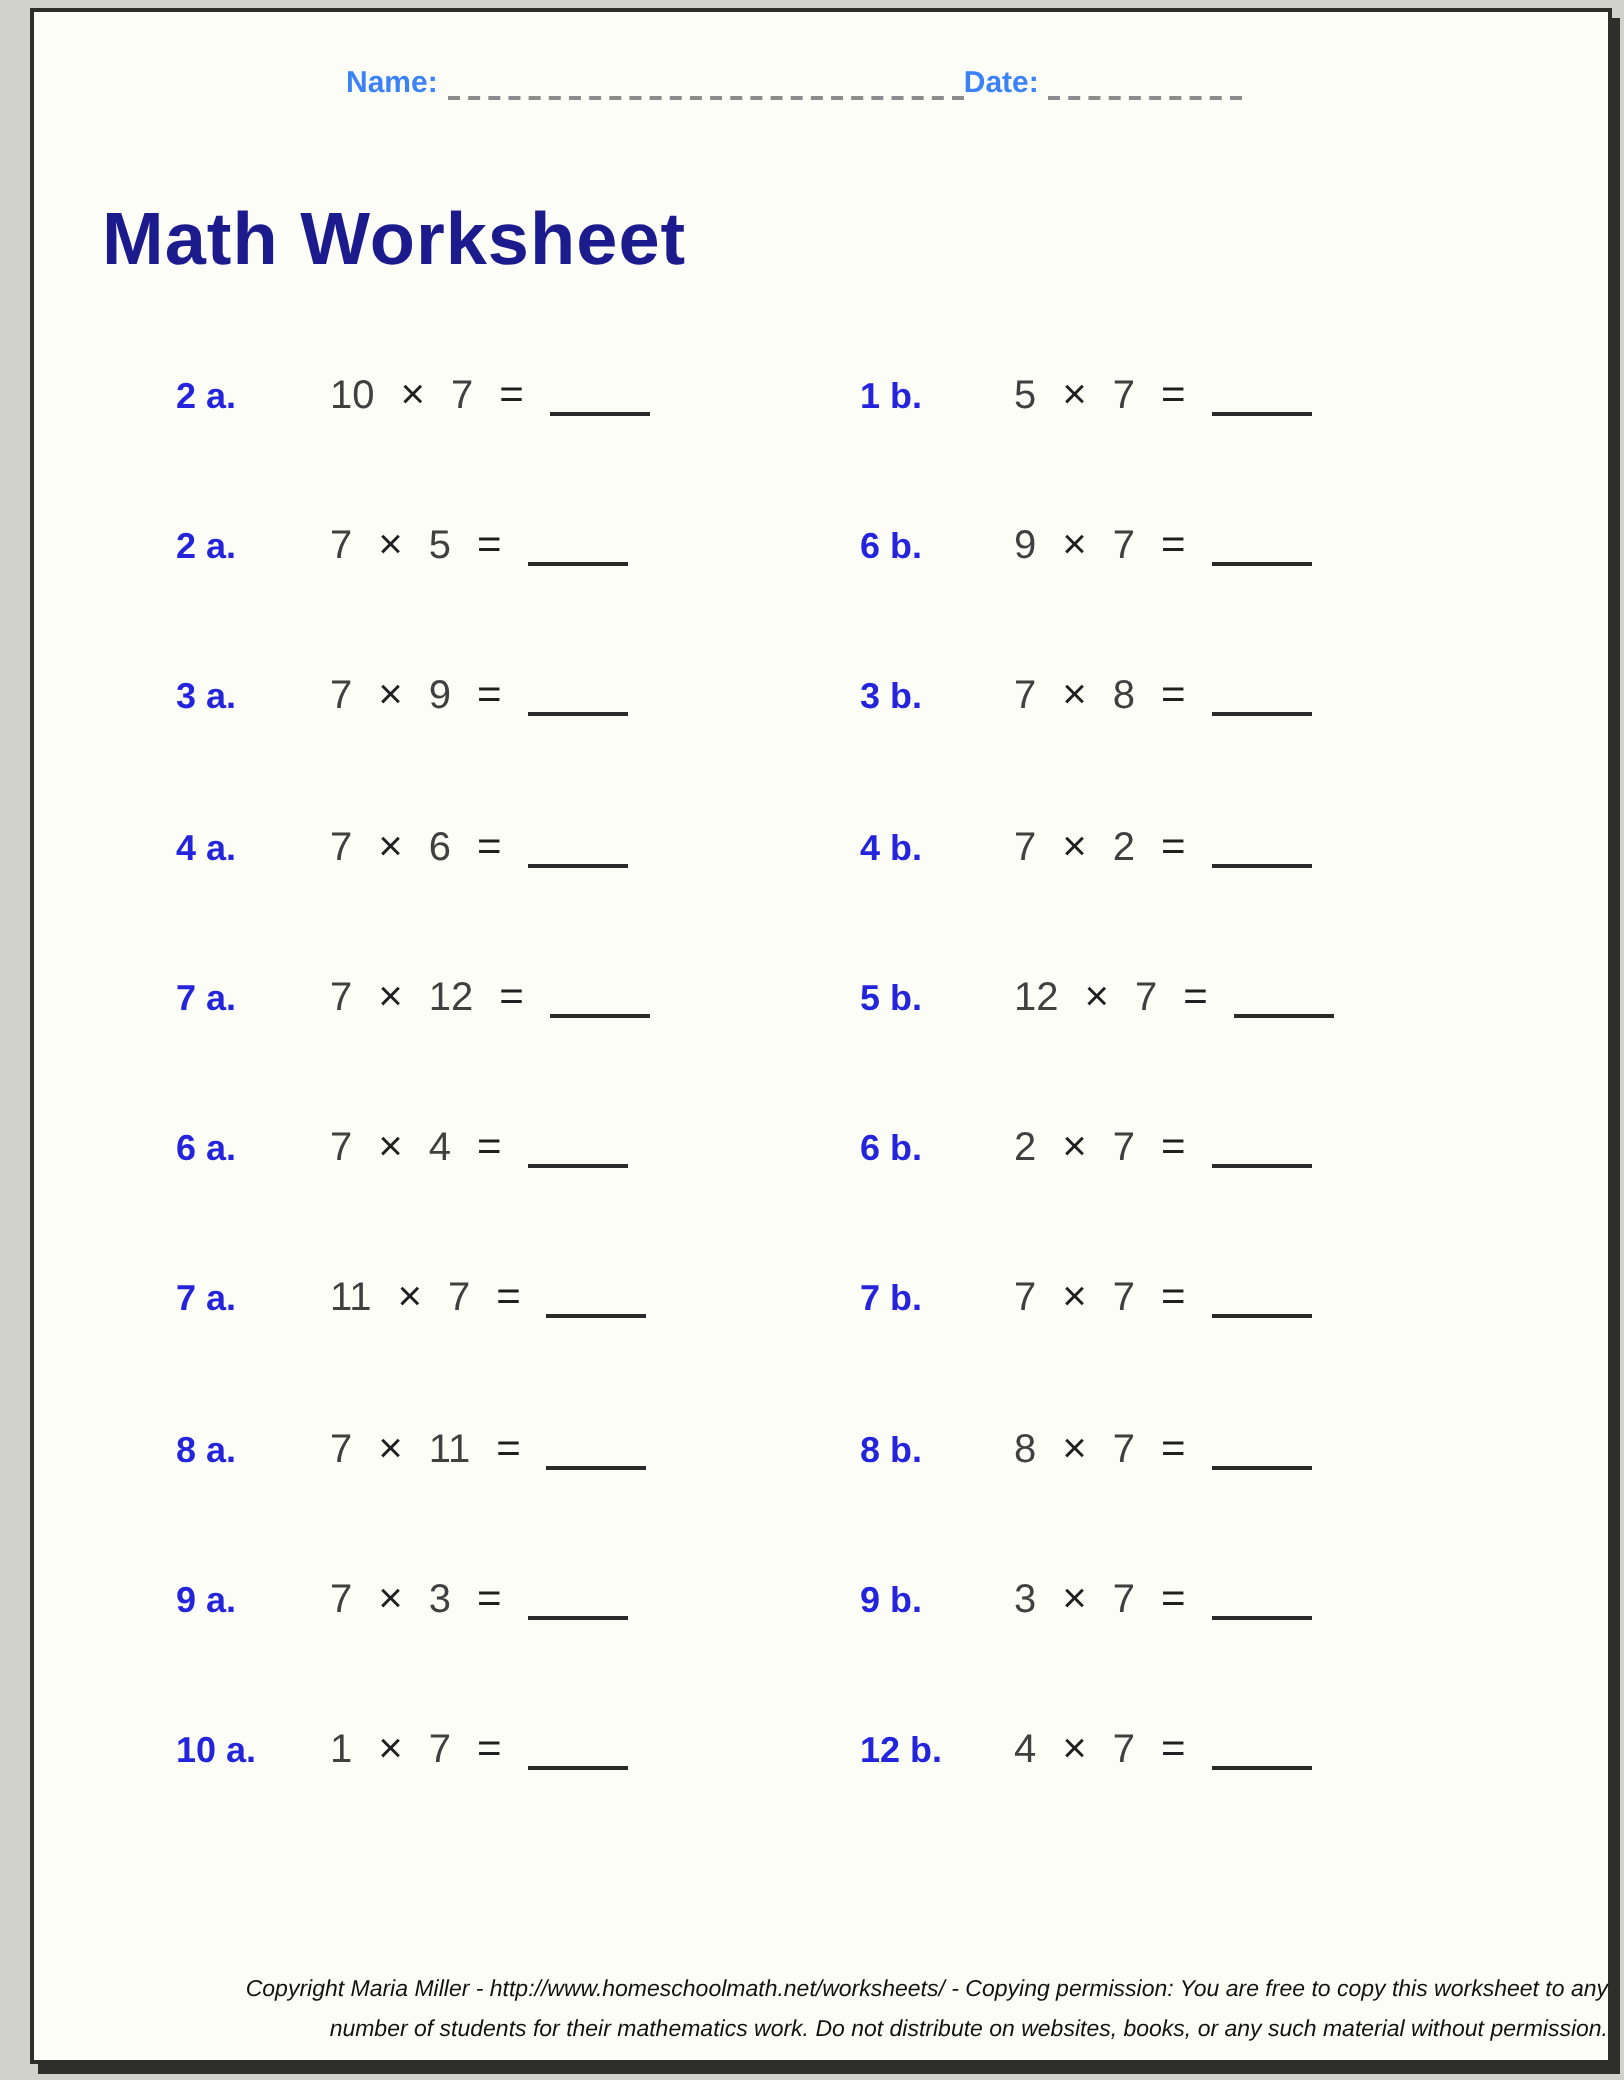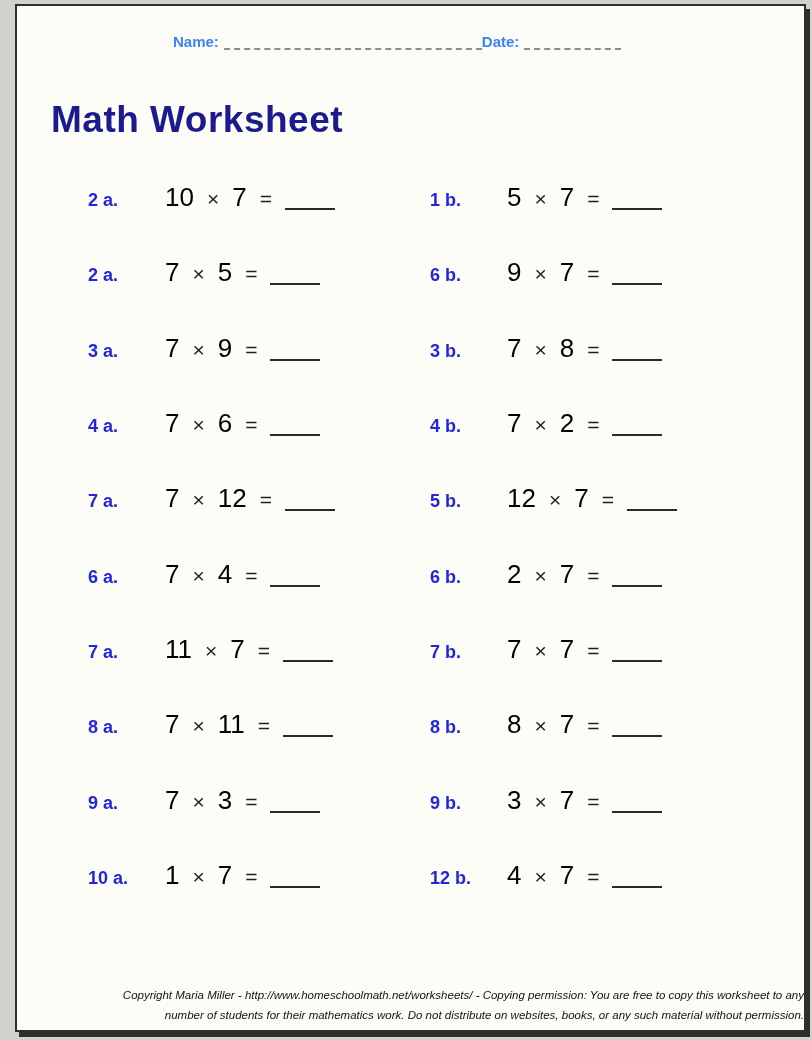--- a/index.html
+++ b/index.html
@@ -53,21 +53,21 @@
     align-items: center;
   }
   .prob { display: flex; align-items: baseline; }
   .plabel {
     width: 77px; flex: 0 0 77px;
     font-size: 18px; font-weight: bold;
     color: #2424dd;
     white-space: nowrap;
   }
   .expr { display: flex; align-items: baseline; gap: 13px; }
-  .num { font-size: 26px; color: #000000; }
+  .num { font-size: 20px; color: #404040; }
   .op  { font-size: 21px; color: #1f1f1f; }
   .blank {
     display: inline-block;
     width: 50px; height: 2px;
     border-bottom: 2px solid #2a2a2a;
     transform: translateY(4px);
   }
   
   .footer {
     position: absolute; top: 979px; left: 0; right: 0;

